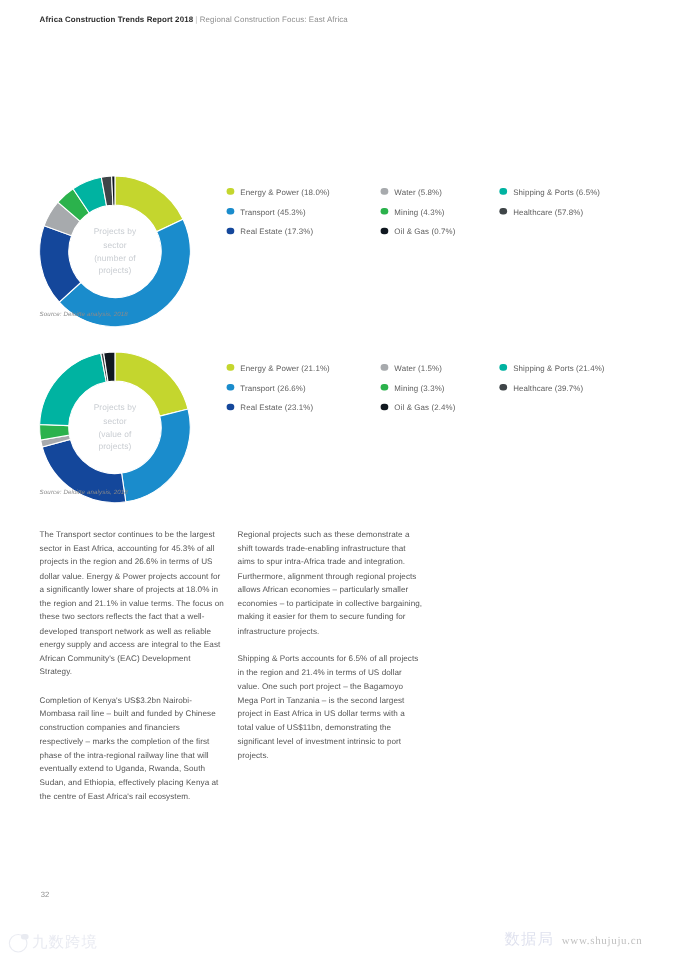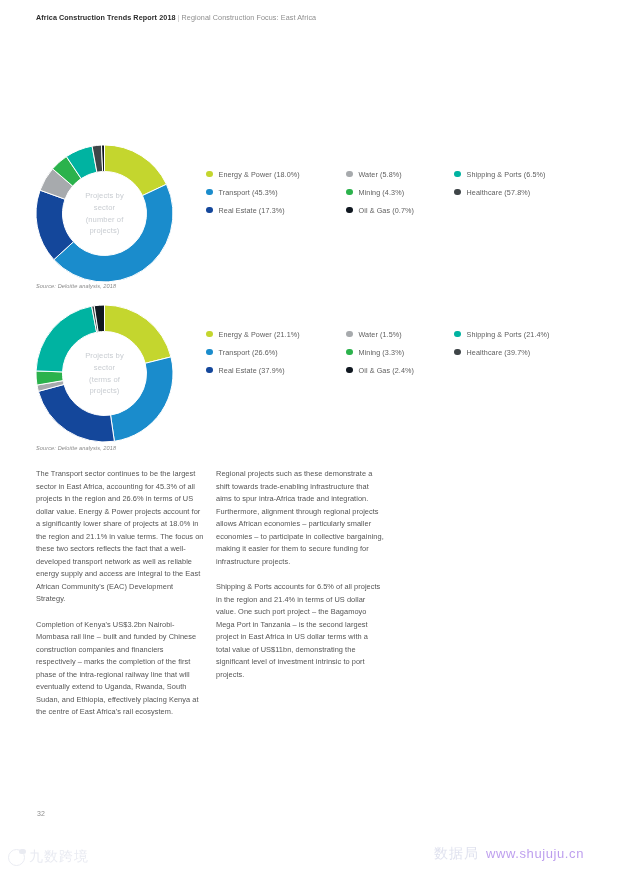--- a/index.html
+++ b/index.html
@@ -42,21 +42,21 @@
     position: absolute;
     left: 0;
     width: 620px;
   }
   #chart-block-1 { top: 145px; }
   #chart-block-2 { top: 305px; }
 
   .donut-wrap {
     position: absolute;
     left: 36px;
-    top: 0;
+    top: 15px;
     width: 137px;
     height: 137px;
     text-decoration: underline;
   }
   .donut-svg { display: block; }
   .donut-center-text {
     position: absolute;
     left: 0;
     top: 0;
     width: 137px;
@@ -124,21 +124,21 @@
   
   .body-col {
     position: absolute;
     top: 468px;
     width: 168px;
   }
   #body-col-left { left: 36px; }
   #body-col-right { left: 216px; }
 
   .body-col p {
-    margin: 0 0 13px 0;
+    margin: 12px 0 13px 0;
     font-size: 7.4px;
     line-height: 12.5px;
     color: #555555;
     letter-spacing: 0.05px;
   }
 
   
   .page-number {
     position: absolute;
     left: 37px;
@@ -187,24 +187,24 @@
     opacity: 0.45;
   }
   .wm-cn {
     font-size: 14px;
     color: #babfdb;
     letter-spacing: 1px;
     font-family: "DejaVu Sans", sans-serif;
     margin-right: 7px;
   }
   .wm-url {
-    font-size: 13px;
-    color: #6d28d9;
+    font-size: 10px;
+    color: #737373;
     letter-spacing: 0.6px;
-    font-family: Liberation Sans, sans-serif;
+    font-family: Liberation Serif, serif;
   }
 </style>
 </head>
 <body>
 
 <div class="page-header">
   <span class="ttl">Africa Construction Trends Report 2018</span><span class="sep">|</span><span class="sub">Regional Construction Focus: East Africa</span>
 </div>
 
 <div class="chart-block" id="chart-block-1">
@@ -279,38 +279,38 @@
         <path d="M 78.36473860482924 136.28596412428158 A 68.5 68.5 0 0 1 2.371357739920711 86.36764318085787 L 27.953971169002486 79.45534326417562 A 42 42 0 0 0 74.54845286719457 110.06219698131135 Z" fill="#14479b" stroke="#ffffff" stroke-width="1"></path>
         <path d="M 2.371357739920711 86.36764318085787 A 68.5 68.5 0 0 1 0.9833452322936296 80.06509096282223 L 27.102927003742074 75.59100467793479 A 42 42 0 0 0 27.953971169002486 79.45534326417562 Z" fill="#a7aaad" stroke="#ffffff" stroke-width="1"></path>
         <path d="M 0.9833452322936296 80.06509096282223 A 68.5 68.5 0 0 1 0.04867112411963603 65.91822248710945 L 26.529842149095252 66.91701232786272 A 42 42 0 0 0 27.102927003742074 75.59100467793479 Z" fill="#2bb24c" stroke="#ffffff" stroke-width="1"></path>
         <path d="M 0.04867112411963603 65.91822248710945 A 68.5 68.5 0 0 1 55.66437995087792 1.213323325084815 L 60.6299847873996 27.24393546939507 A 42 42 0 0 0 26.529842149095252 66.91701232786272 Z" fill="#00b3a1" stroke="#ffffff" stroke-width="1"></path>
         <path d="M 55.66437995087792 1.213323325084815 A 68.5 68.5 0 0 1 58.20954714522822 0.7773554854528726 L 62.190525256928254 26.976626721007605 A 42 42 0 0 0 60.6299847873996 27.24393546939507 Z" fill="#3f4548" stroke="#ffffff" stroke-width="1"></path>
         <path d="M 58.20954714522822 0.7773554854528726 A 68.5 68.5 0 0 1 68.50000000000004 0 L 68.50000000000003 26.5 A 42 42 0 0 0 62.190525256928254 26.976626721007605 Z" fill="#101820" stroke="#ffffff" stroke-width="1"></path>
       </svg>
     <div class="donut-center-text">
       <span>Projects by</span>
       <span>sector</span>
-      <span>(terms of</span>
+      <span>(value of</span>
       <span>projects)</span>
     </div>
   </div>
 
   <div class="legend">
     <div class="legend-col legend-col-0">
       <div class="legend-item">
         <span class="legend-dot" style="background:#c4d62e"></span>
         <span class="legend-label">Energy &amp; Power (21.1%)</span>
       </div>
       <div class="legend-item">
         <span class="legend-dot" style="background:#1a8ccc"></span>
         <span class="legend-label">Transport (26.6%)</span>
       </div>
       <div class="legend-item">
         <span class="legend-dot" style="background:#14479b"></span>
-        <span class="legend-label">Real Estate (37.9%)</span>
+        <span class="legend-label">Real Estate (23.1%)</span>
       </div>
     </div>
     <div class="legend-col legend-col-1">
       <div class="legend-item">
         <span class="legend-dot" style="background:#a7aaad"></span>
         <span class="legend-label">Water (1.5%)</span>
       </div>
       <div class="legend-item">
         <span class="legend-dot" style="background:#2bb24c"></span>
         <span class="legend-label">Mining (3.3%)</span>

